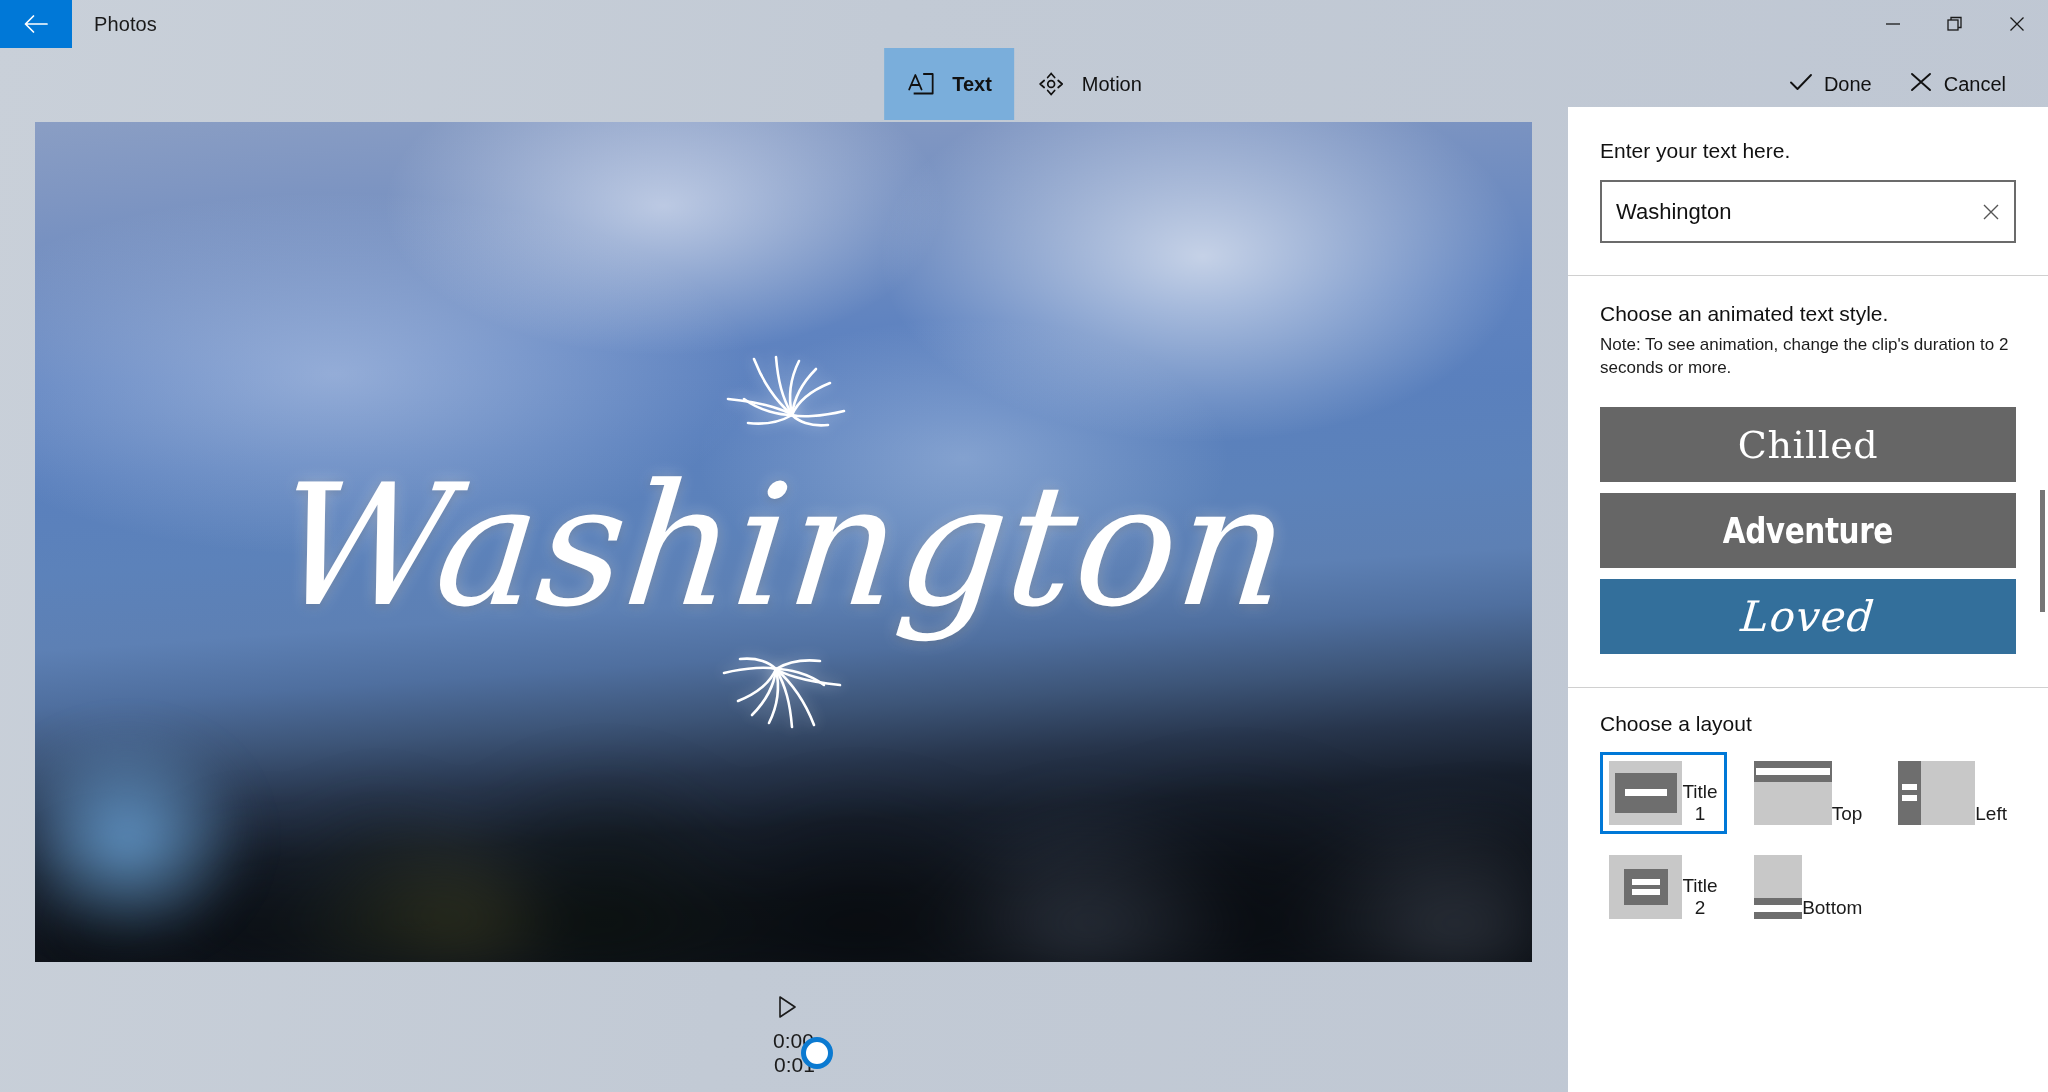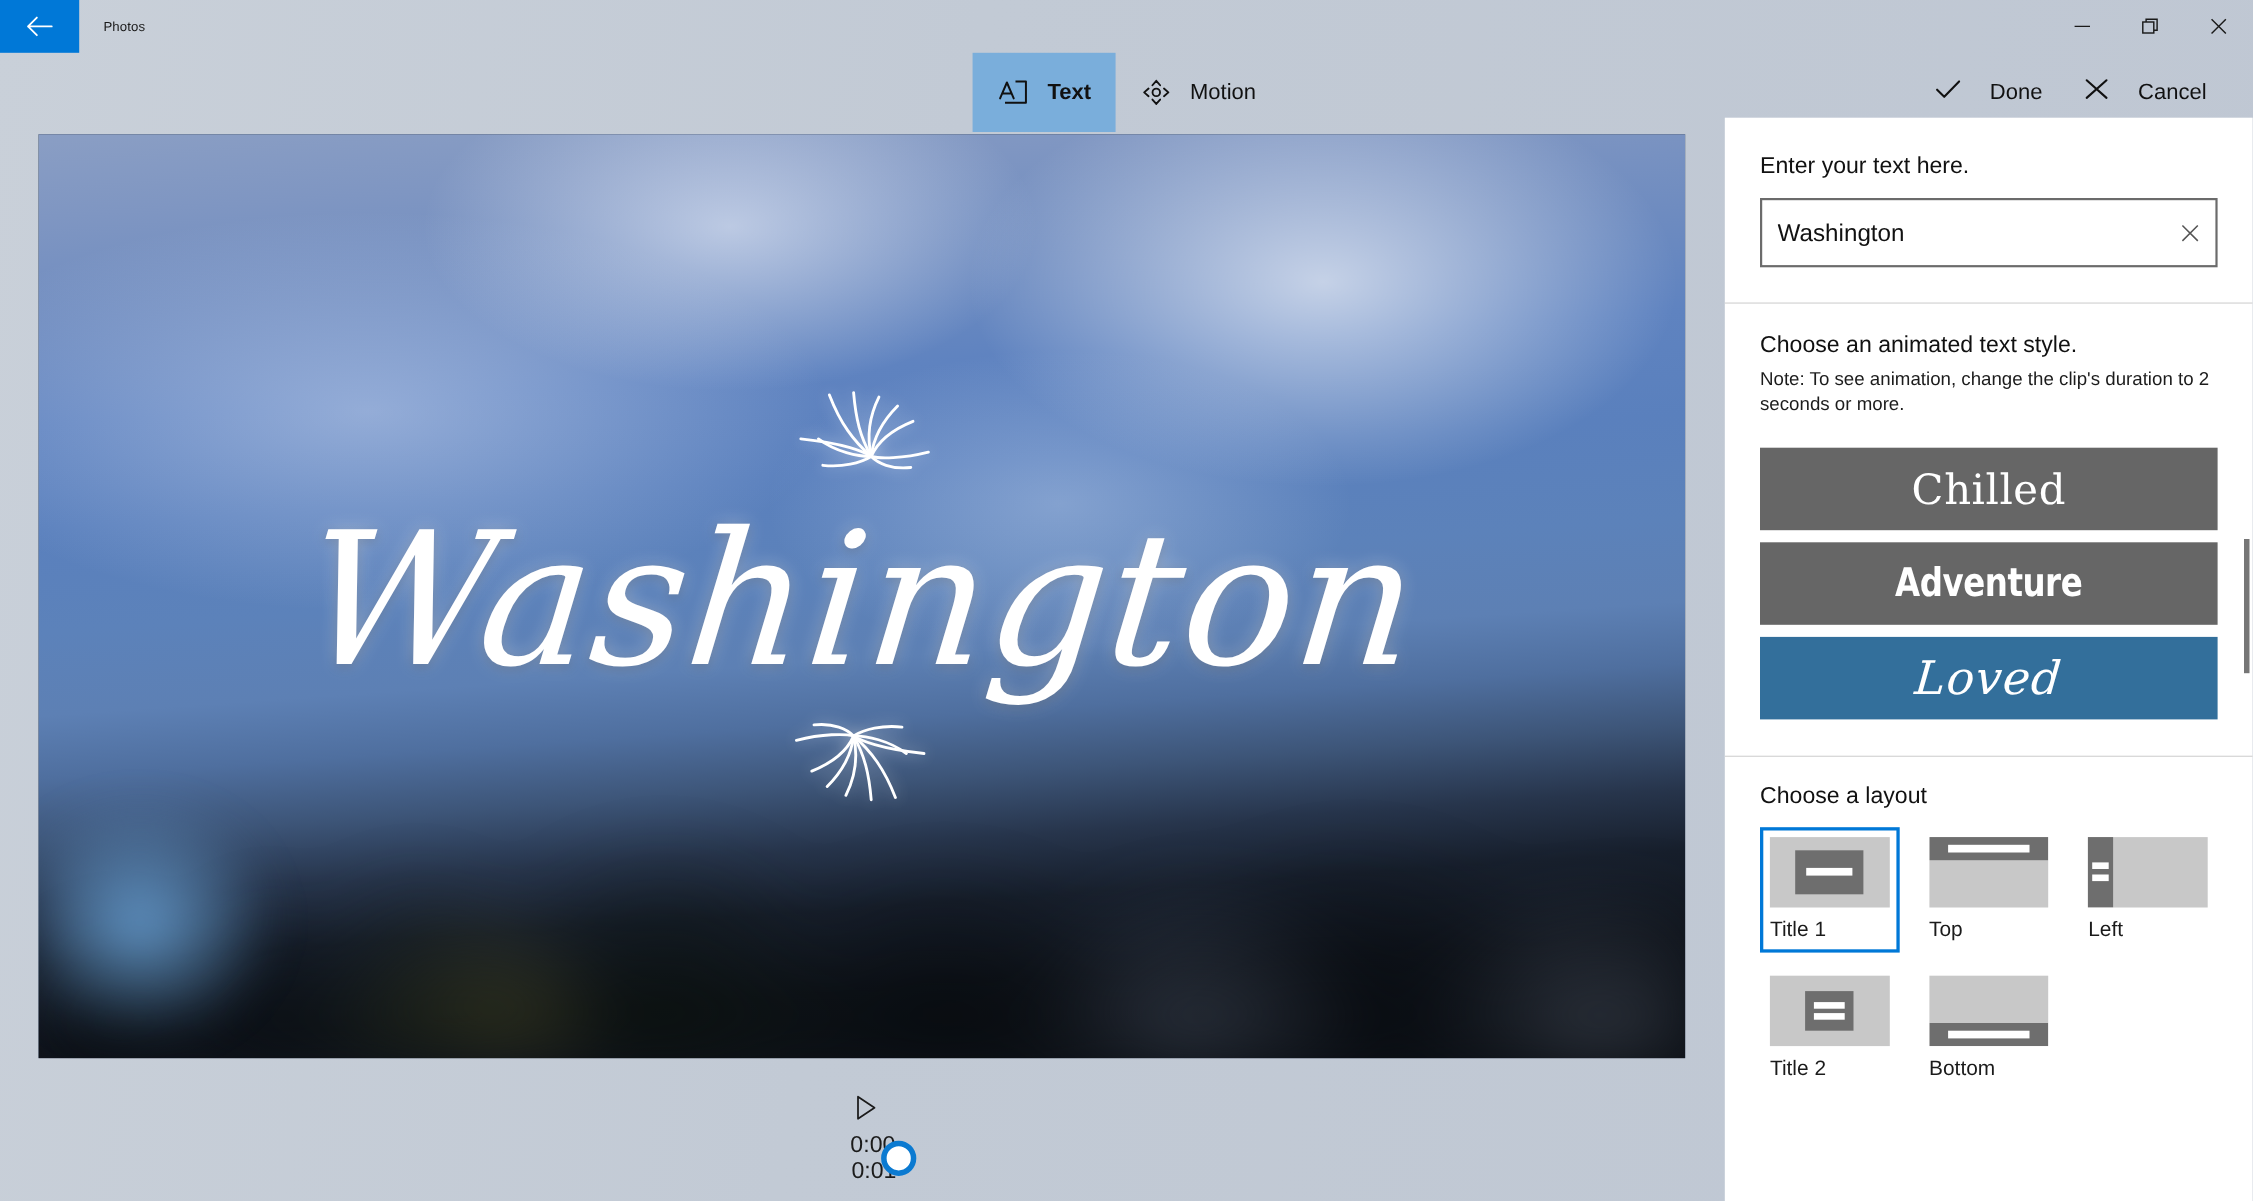--- a/index.html
+++ b/index.html
@@ -38,21 +38,21 @@
     align-items: center;
     justify-content: center;
     cursor: pointer;
     flex: none;
   }
   .back-button svg { display: block; }
 
   .app-title {
     margin-left: 22px;
     align-self: center;
-    font-size: 12px;
+    font-size: 20px;
     color: #1a1a1a;
     letter-spacing: 0.1px;
     white-space: nowrap;
   }
 
   .titlebar-spacer { flex: 1 1 auto; }
 
   .win-buttons { display: flex; flex: none; }
   .win-btn {
     width: 62px;
@@ -99,21 +99,21 @@
     position: absolute;
     right: 24px;
     top: 0;
     height: 72px;
     display: flex;
     align-items: stretch;
   }
   .action-btn {
     display: flex;
     align-items: center;
-    gap: 25px;
+    gap: 10px;
     padding: 0 18px;
     height: 72px;
     cursor: pointer;
     font-size: 20px;
     color: #111;
     white-space: nowrap;
   }
 
   
   .stage {
@@ -357,22 +357,22 @@
     margin-top: 14px;
     display: grid;
     grid-template-columns: repeat(3, 1fr);
     gap: 12px 18px;
   }
   .layout-item {
     cursor: pointer;
     padding: 6px;
     border: 3px solid transparent;
     display: flex;
-    flex-direction: column;
-    align-items: flex-start;
+    flex-direction: row;
+    align-items: flex-end;
   }
   .layout-item.selected { border-color: #0078d7; }
 
   .layout-thumb {
     width: 100%;
     height: 64px;
     background: #c8c8c8;
     position: relative;
     overflow: hidden;
   }

